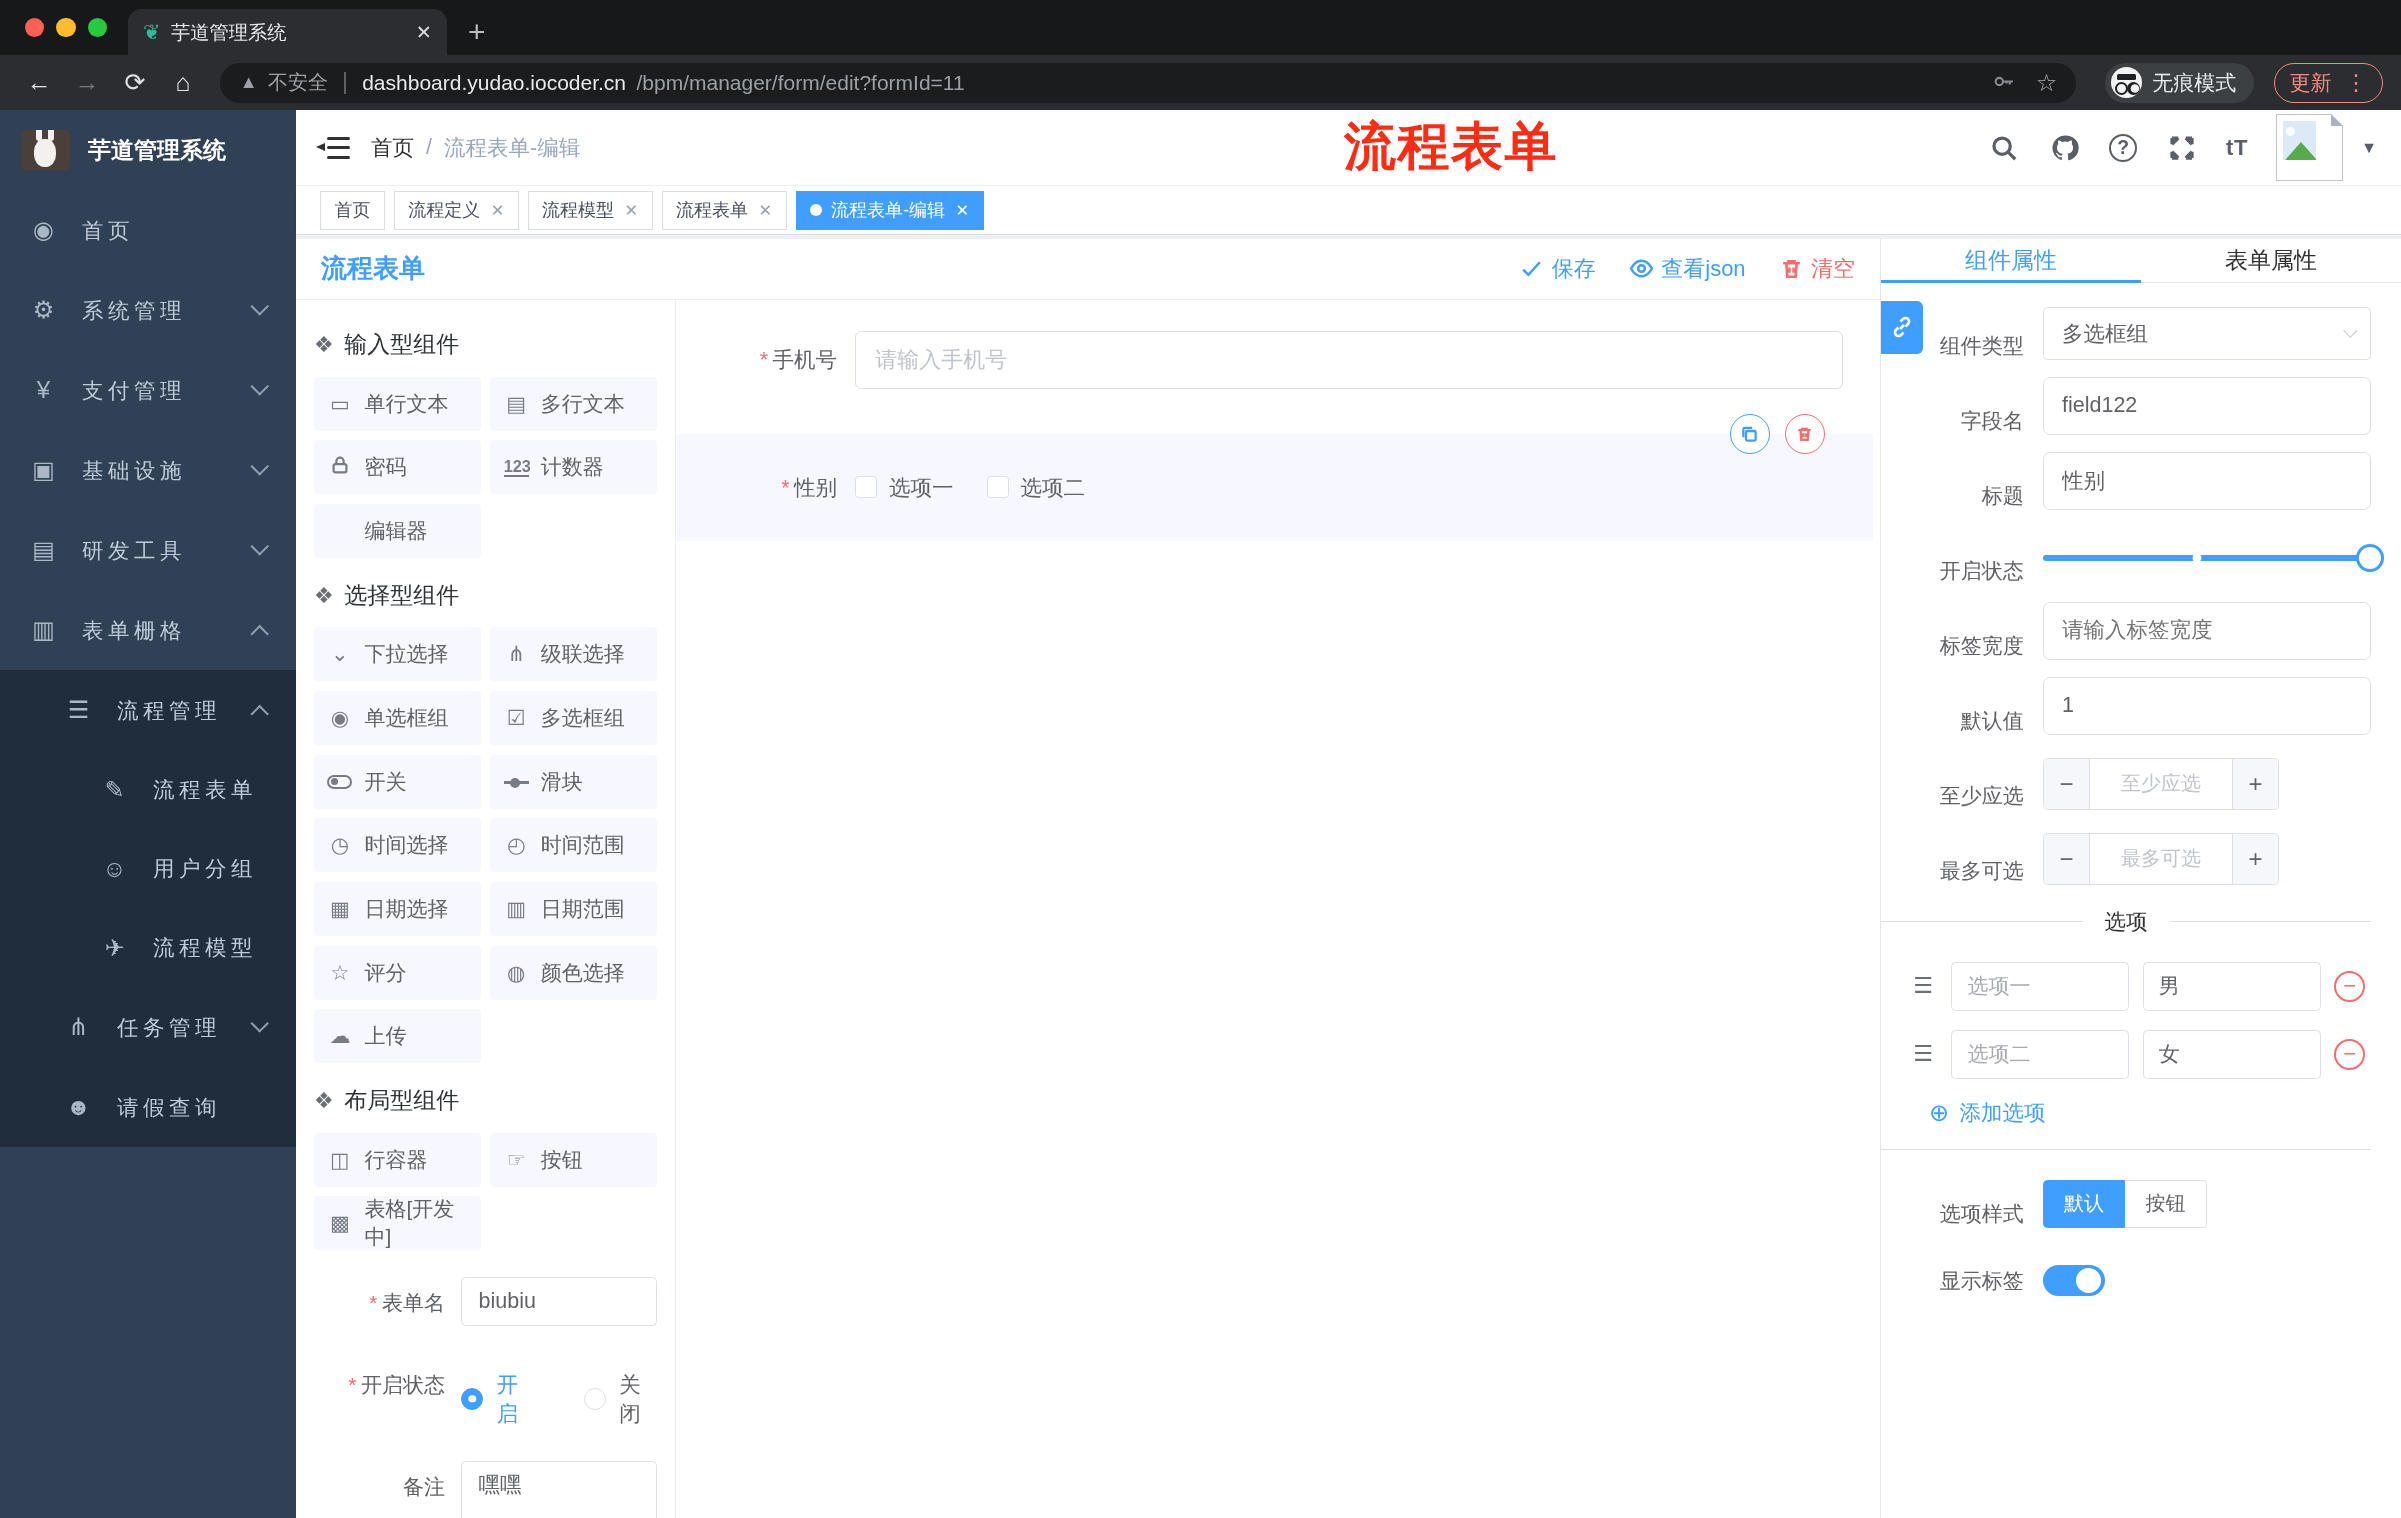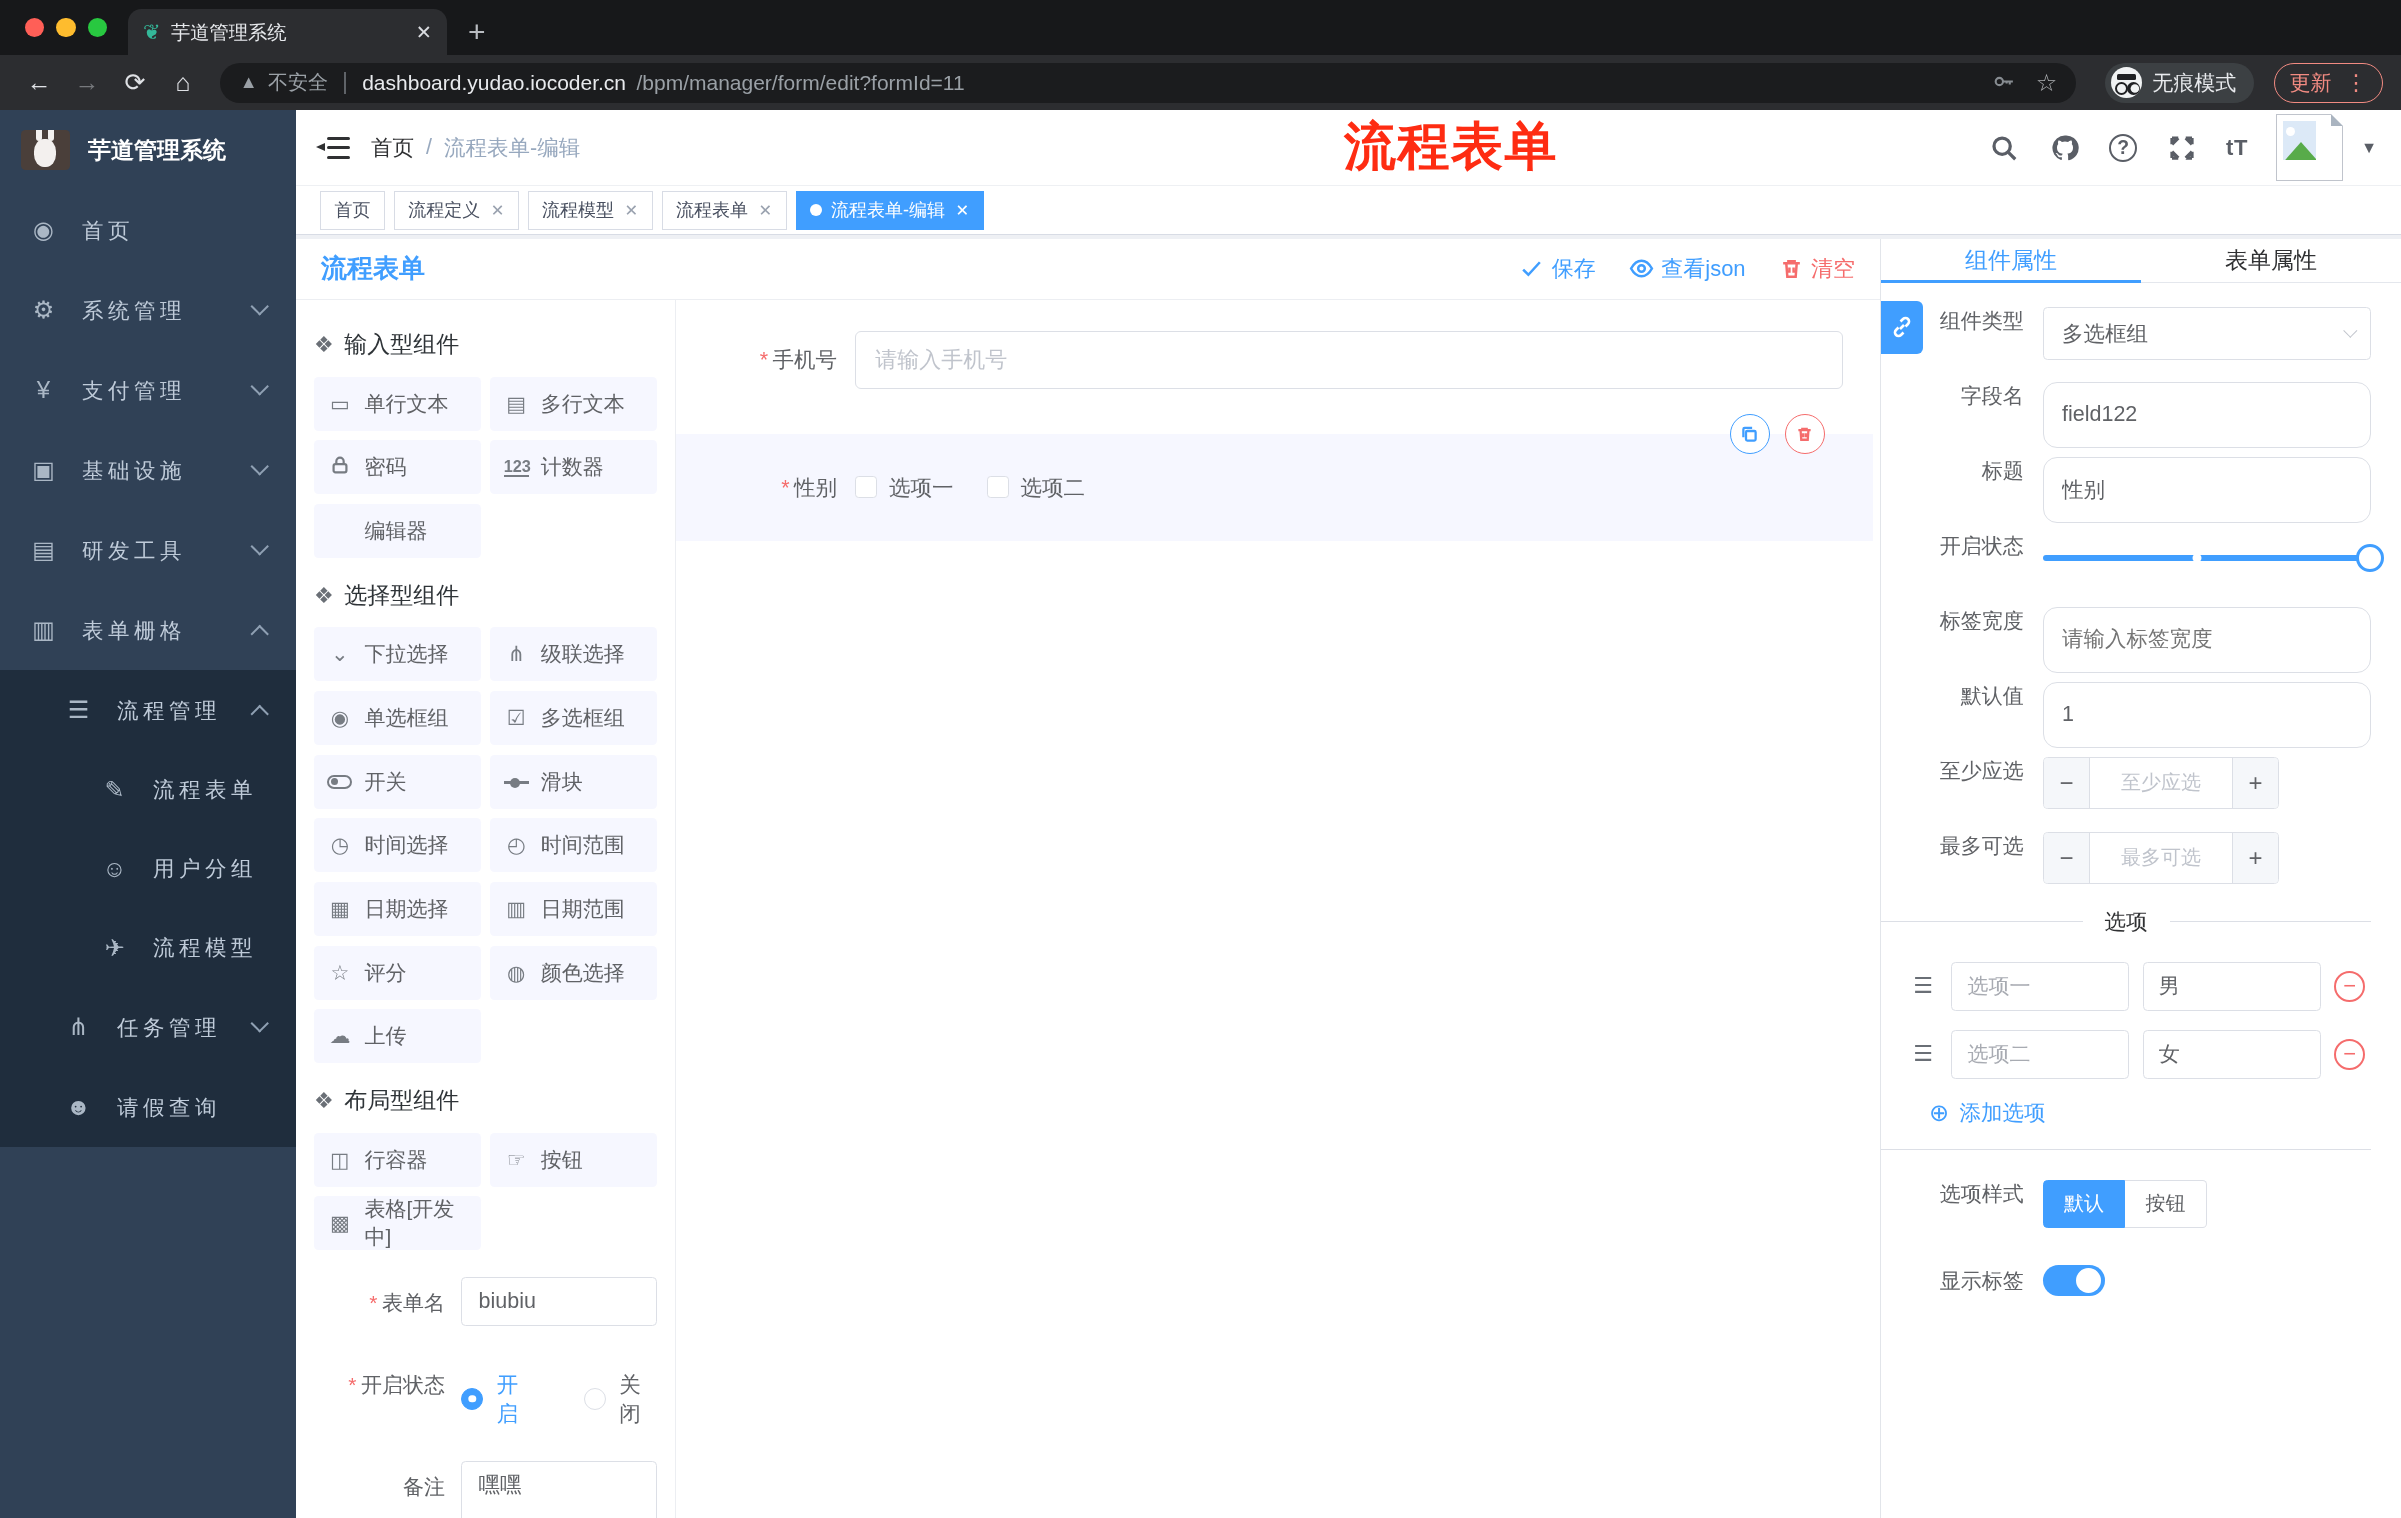--- a/index.html
+++ b/index.html
@@ -148,26 +148,26 @@
 
   
   .rpanel { width:520px; flex-shrink:0; background:#fff; display:flex; flex-direction:column; position:relative; }
   .rp-tabs { height:44px; display:flex; border-bottom:1.5px solid #e4e7ed; flex-shrink:0; }
   .rp-tab { flex:1; display:flex; align-items:center; justify-content:center; font-size:23px; color:#303133; cursor:pointer; position:relative; }
   .rp-tab.active { color:#409eff; }
   .rp-tab.active::after { content:""; position:absolute; left:0; right:0; bottom:-1.5px; height:3.7px; background:#409eff; }
   .link-tag { position:absolute; left:0; top:62px; width:42px; height:53px; background:#409eff; border-radius:0 6px 6px 0; display:flex; align-items:center; justify-content:center; z-index:3; }
   .link-tag svg { width:24px; height:24px; fill:none; stroke:#fff; stroke-width:2.6; }
   .rp-body { flex:1; overflow:hidden; padding:24px 30px 0 0; }
-  .rp-row { display:flex; align-items:flex-start; height:53px; margin-bottom:22px; }
+  .rp-row { display:flex; align-items:flex-end; height:53px; margin-bottom:22px; }
   .rp-label { width:162px; flex-shrink:0; text-align:right; font-size:21px; color:#606266; padding-right:19.3px; }
   .rp-ctrl { flex:1; min-width:0; }
   .select { height:53px; border:0.7px solid #dcdfe6; border-radius:4.5px; display:flex; align-items:center; padding:0 18px; font-size:21.5px; color:#606266; position:relative; background:#fff; }
   .select .sel-chev { position:absolute; right:16.3px; width:10.4px; height:10.4px; border-right:1.5px solid #c0c4cc; border-bottom:1.5px solid #c0c4cc; transform:rotate(45deg) translateY(-3px); }
-  .input { height:66px; border:0.7px solid #dcdfe6; border-radius:14px; display:flex; align-items:center; padding:0 18px; font-size:21.5px; color:#606266; background:#fff; width:100%; font-family:inherit; }
+  .input { height:58px; border:0.7px solid #dcdfe6; border-radius:7px; display:flex; align-items:center; padding:0 18px; font-size:21.5px; color:#606266; background:#fff; width:100%; font-family:inherit; }
   .input.ph { color:#c0c4cc; }
   
   .slider { position:relative; height:53px; display:flex; align-items:center; }
   .sl-track { width:100%; height:6px; border-radius:3px; background:#409eff; position:relative; }
   .sl-stop { position:absolute; left:47%; top:50%; transform:translate(-50%,-50%); width:9px; height:9px; border-radius:50%; background:#fff; }
   .sl-handle { position:absolute; right:-13.4px; top:50%; transform:translateY(-50%); width:28px; height:28px; border-radius:50%; background:#fff; border:3.7px solid #409eff; }
   
   .stepper { width:236px; height:52px; border:0.7px solid #dcdfe6; border-radius:4.5px; display:flex; overflow:hidden; background:#fff; }
   .st-btn { width:46px; background:#f5f7fa; color:#606266; display:flex; align-items:center; justify-content:center; font-size:24px; flex-shrink:0; }
   .st-btn.l { border-right:0.7px solid #dcdfe6; }

